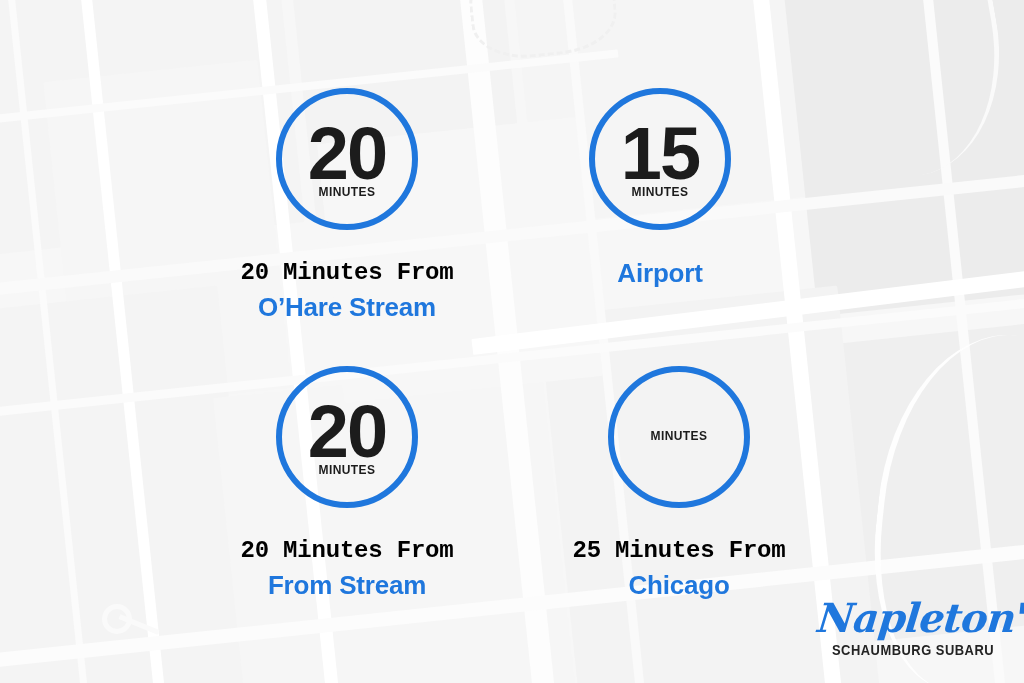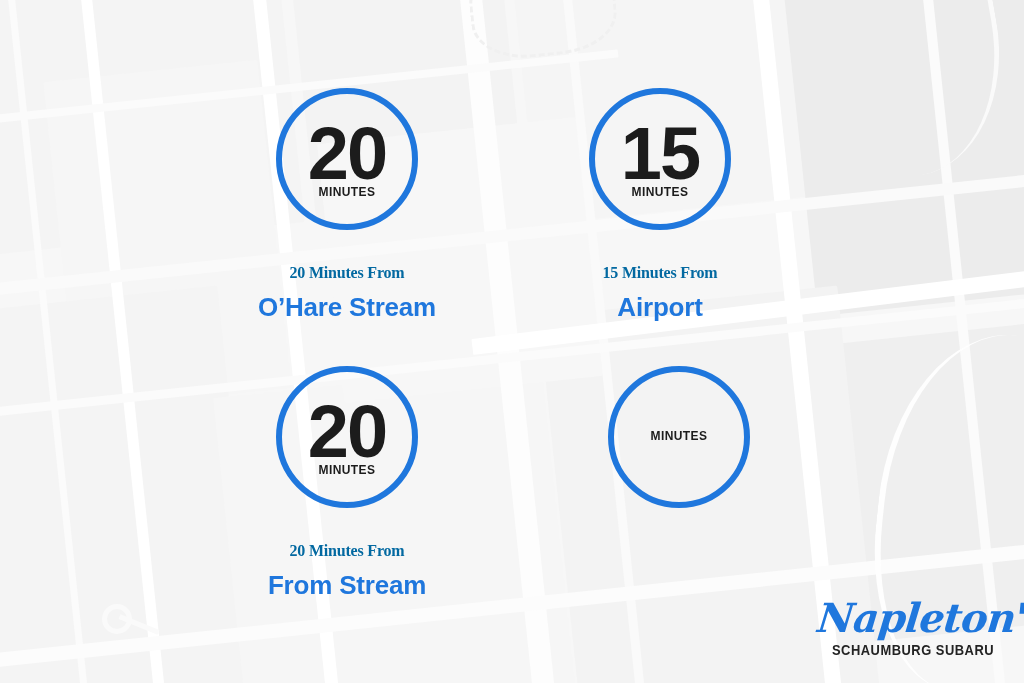--- a/index.html
+++ b/index.html
@@ -162,26 +162,26 @@
     line-height: 16px;
     letter-spacing: 0.4px;
     color: #1c1c1c;
     margin-top: -2px;
   }
 
   .caption {
     margin-top: 26px;
   }
   .caption-line1 {
-    font-family: Liberation Serif, serif;
-    font-weight: bold;
-    font-size: 16px;
+    font-family: Liberation Mono, monospace;
+    font-weight: bold;
+    font-size: 24px;
     line-height: 34px;
     letter-spacing: -0.2px;
-    color: #0369a1;
+    color: #000000;
   }
   .caption-line2 {
     font-family: "Liberation Sans", sans-serif;
     font-weight: bold;
     font-size: 26px;
     line-height: 34px;
     letter-spacing: -0.2px;
     color: #1f77dd;
   }
 
@@ -267,41 +267,42 @@
         <div class="caption-line2">O’Hare Stream</div>
       </div>
     </div>
 
     <div class="cell cell-1">
       <div class="badge">
         <div class="badge-number">15</div>
         <div class="badge-unit">MINUTES</div>
       </div>
       <div class="caption">
-        <div class="caption-line1">15 Minutes From</div>
         <div class="caption-line2">Airport</div>
       </div>
     </div>
 
     <div class="cell cell-2">
       <div class="badge">
         <div class="badge-number">20</div>
         <div class="badge-unit">MINUTES</div>
       </div>
       <div class="caption">
         <div class="caption-line1">20 Minutes From</div>
         <div class="caption-line2">From Stream</div>
       </div>
     </div>
 
     <div class="cell cell-3">
       <div class="badge">
         <div class="badge-unit">MINUTES</div>
       </div>
       <div class="caption">
+        <div class="caption-line1">25 Minutes From</div>
+        <div class="caption-line2">Chicago</div>
       </div>
     </div>
 
   </div>
 
   <div class="logo">
     <span class="logo-script">Napleton's</span>
     <span class="logo-sub">SCHAUMBURG SUBARU</span>
   </div>
 

